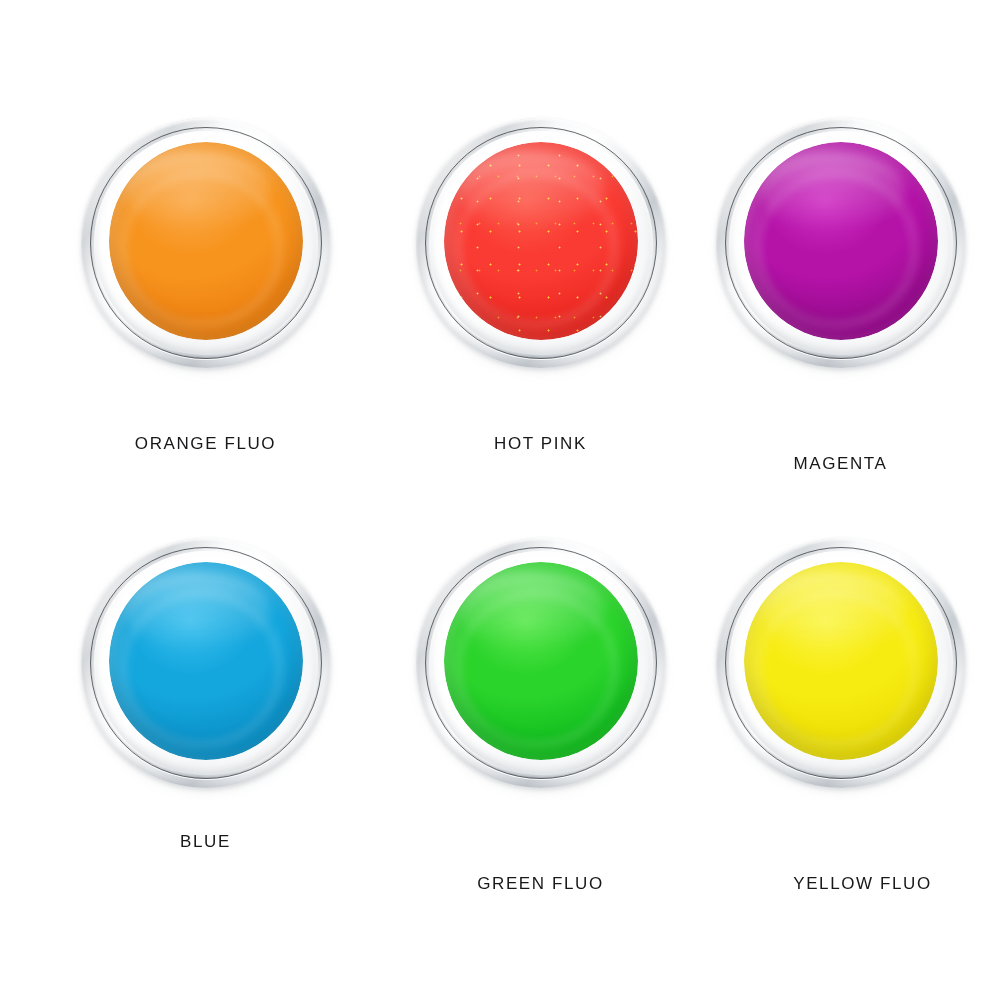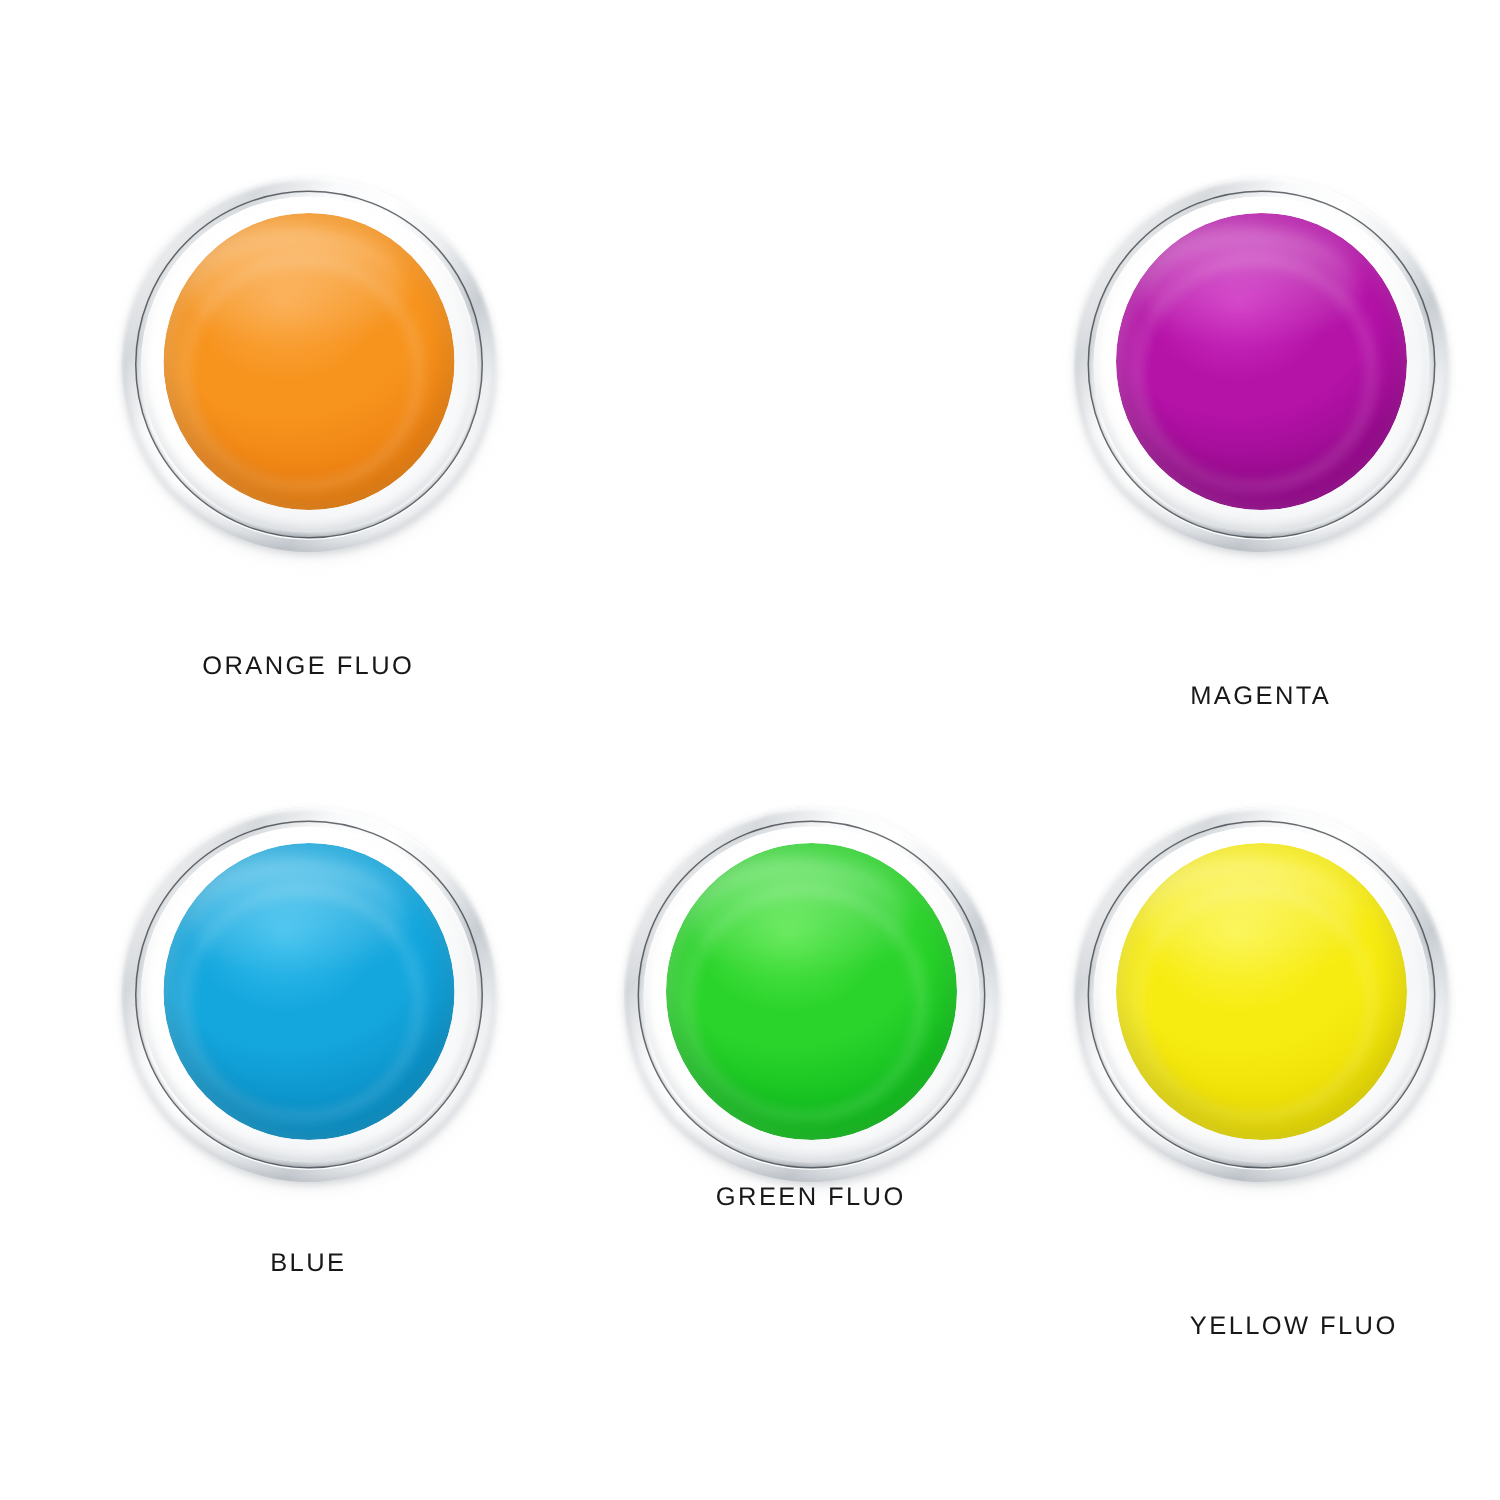--- a/index.html
+++ b/index.html
@@ -194,20 +194,36 @@
       <div class="gel">
         <div class="gel-body" style="background: radial-gradient(70% 58% at 42% 30%, rgb(251, 169, 72) 0%, rgb(247, 148, 30) 46%, rgb(247, 148, 30) 66%, rgb(239, 132, 19) 100%);"></div>
         <div class="gel-swirl"></div>
         <div class="gel-gloss"></div>
         <div class="gel-rim"></div>
       </div>
     </div>
     <div class="swatch-label" style="margin-top:66px;">ORANGE FLUO</div>
   </div>
 
+  <div class="swatch-cell" style="left:374px; top:118px;">
+    <div class="jar">
+      <div class="jar-shadow"></div>
+      <div class="jar-outer"></div>
+      <div class="jar-groove"></div>
+      <div class="jar-collar"></div>
+      <div class="gel">
+        <div class="gel-body" style="background: radial-gradient(70% 58% at 42% 30%, rgb(253, 91, 77) 0%, rgb(250, 59, 51) 46%, rgb(250, 59, 51) 66%, rgb(238, 43, 36) 100%);"></div>
+        <div class="gel-swirl"></div>
+        <div class="gel-glitter"></div>
+        <div class="gel-gloss"></div>
+        <div class="gel-rim"></div>
+      </div>
+    </div>
+    <div class="swatch-label" style="margin-top:66px;">HOT PINK</div>
+  </div>
 
   <div class="swatch-cell" style="left:674px; top:118px;">
     <div class="jar">
       <div class="jar-shadow"></div>
       <div class="jar-outer"></div>
       <div class="jar-groove"></div>
       <div class="jar-collar"></div>
       <div class="gel">
         <div class="gel-body" style="background: radial-gradient(70% 58% at 42% 30%, rgb(208, 51, 196) 0%, rgb(181, 18, 168) 46%, rgb(181, 18, 168) 66%, rgb(156, 12, 146) 100%);"></div>
         <div class="gel-swirl"></div>
@@ -240,21 +256,21 @@
       <div class="jar-outer"></div>
       <div class="jar-groove"></div>
       <div class="jar-collar"></div>
       <div class="gel">
         <div class="gel-body" style="background: radial-gradient(70% 58% at 42% 30%, rgb(91, 232, 79) 0%, rgb(43, 212, 43) 46%, rgb(43, 212, 43) 66%, rgb(22, 194, 33) 100%);"></div>
         <div class="gel-swirl"></div>
         <div class="gel-gloss"></div>
         <div class="gel-rim"></div>
       </div>
     </div>
-    <div class="swatch-label" style="">GREEN FLUO</div>
+    <div class="swatch-label" style="margin-top:86px;">GREEN FLUO</div>
   </div>
 
   <div class="swatch-cell" style="left:674px; top:538px;">
     <div class="jar">
       <div class="jar-shadow"></div>
       <div class="jar-outer"></div>
       <div class="jar-groove"></div>
       <div class="jar-collar"></div>
       <div class="gel">
         <div class="gel-body" style="background: radial-gradient(70% 58% at 42% 30%, rgb(251, 245, 74) 0%, rgb(247, 236, 18) 46%, rgb(247, 236, 18) 66%, rgb(237, 224, 7) 100%);"></div>

